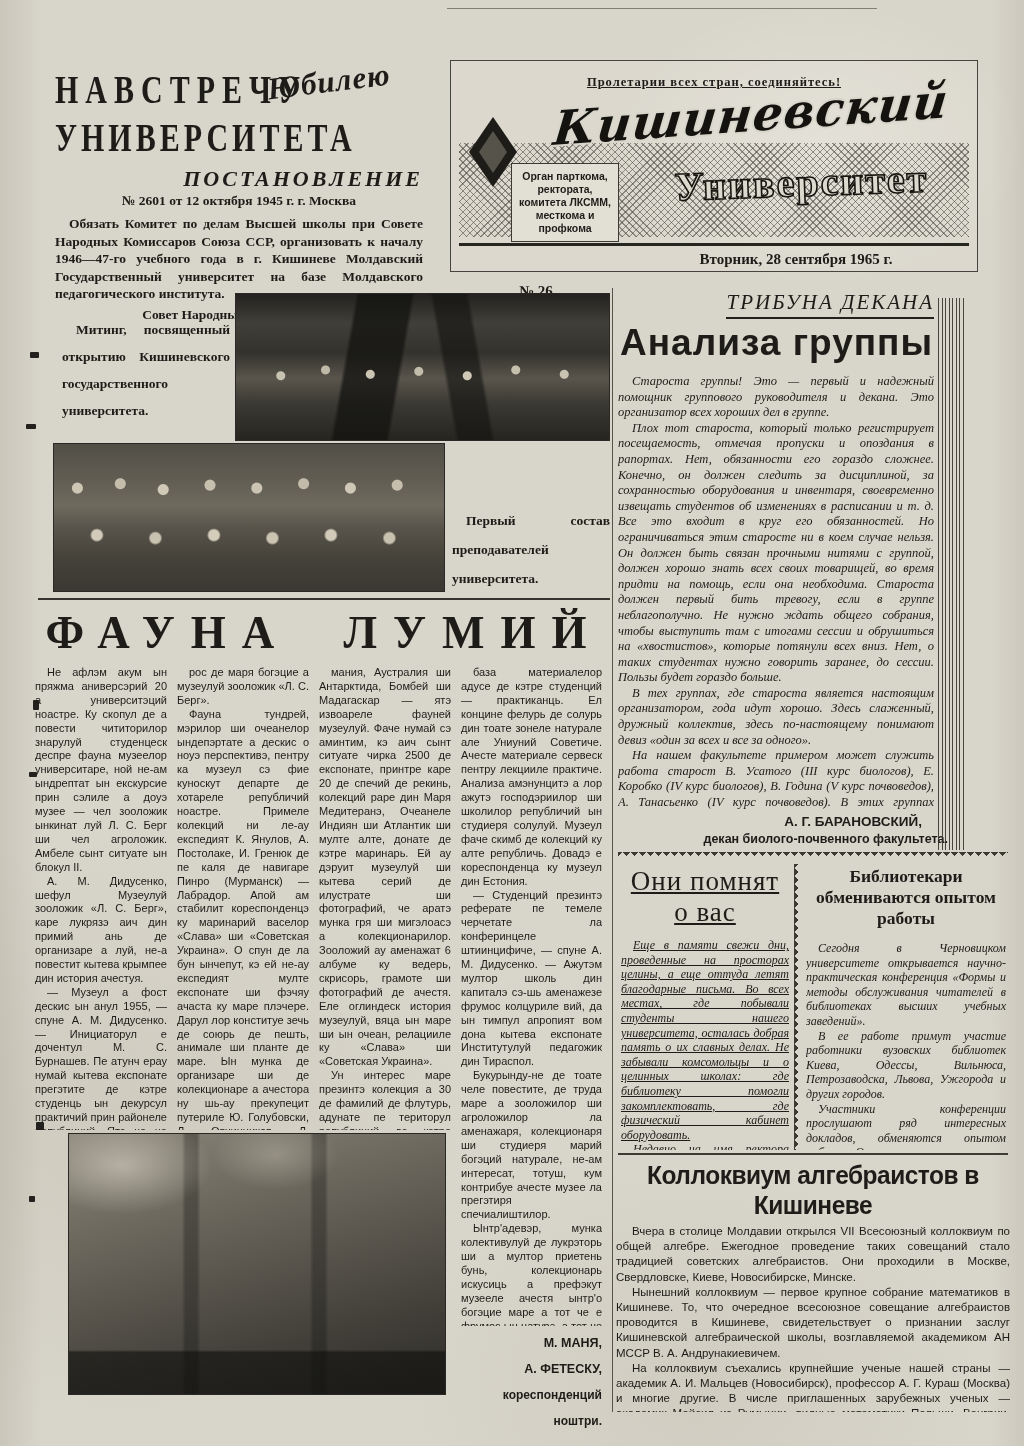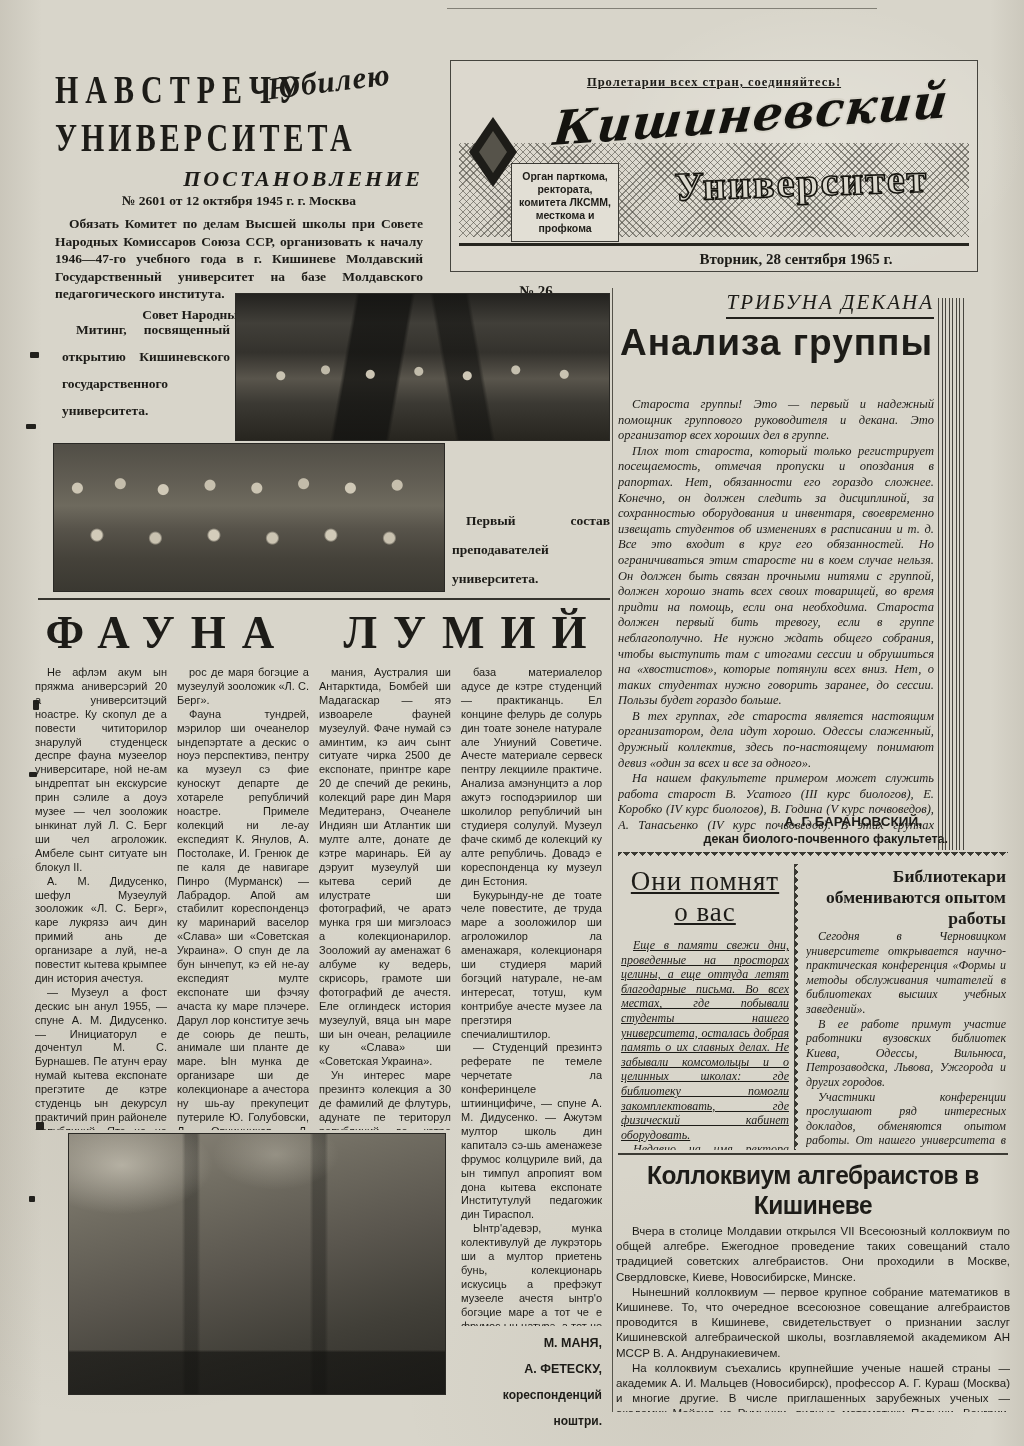--- a/index.html
+++ b/index.html
@@ -75,21 +75,21 @@
   .v-divider { left:612px; top:288px; width:1px; height:1124px; background:#55534a; }
   .edge-line { left:447px; top:8px; width:430px; height:1px; background:rgba(60,58,50,.55); }
 
   
   .dean { left:618px; top:290px; width:344px; height:572px; }
   .dean-kicker {
     position:absolute; right:28px; top:0; font-style:italic; font-size:21px; letter-spacing:2px;
     border-bottom:2px solid #22211c; padding-bottom:2px; white-space:nowrap;
   }
   .dean-headline { position:absolute; left:2px; top:32px; font-family:"Liberation Sans",sans-serif; font-weight:bold; font-size:37px; letter-spacing:1px; }
-  .dean-body { position:absolute; left:0; top:84px; width:316px; height:436px; overflow:hidden;margin-top:23px; }
+  .dean-body { position:absolute; left:0; top:84px; width:316px; height:436px; overflow:hidden; }
   .dean-body p { font-style:italic; font-size:12.5px; line-height:15.6px; text-align:justify; text-indent:14px; }
   .dean-sig-name { position:absolute; right:40px; top:524px; font-family:"Liberation Sans",sans-serif; font-weight:bold; font-size:13.5px; }
   .dean-sig-title { position:absolute; right:14px; top:542px; font-family:"Liberation Sans",sans-serif; font-weight:bold; font-size:12.5px; }
   .dean-hatch {
     position:absolute; left:320px; top:8px; width:26px; height:552px;
     background:repeating-linear-gradient(90deg, rgba(45,44,38,.85) 0 1px, transparent 1px 3.5px);
   }
 
   
   .photo { border:1px solid #2a2925; }
@@ -161,21 +161,21 @@
     background-size:8px 8px; }
   .zigzag-v { left:794px; top:864px; width:4px; height:286px;
     background:
       linear-gradient(45deg, #3b3a33 25%, transparent 25% 75%, #3b3a33 75%),
       linear-gradient(-45deg, #3b3a33 25%, transparent 25% 75%, #3b3a33 75%);
     background-size:8px 8px; }
   .remember { left:621px; top:866px; width:168px; height:284px; overflow:hidden;text-decoration:underline; }
   .remember-title { text-align:center; font-size:27px; line-height:31px; margin-bottom:10px; letter-spacing:1px; }
   .remember p, .librarians p { font-style:italic; font-size:12px; line-height:14.6px; text-align:justify; text-indent:12px; }
   .librarians { left:806px; top:866px; width:200px; height:284px; overflow:hidden; }
-  .librarians-title { text-align:right; font-weight:bold; font-size:17.5px; line-height:21px; margin-bottom:0; }
+  .librarians-title { text-align:center; font-weight:bold; font-size:17.5px; line-height:21px; margin-bottom:12px; }
   .rule2 { left:618px; top:1153px; width:390px; height:1.5px; background:#3c3b34; }
 
   .colloquium { left:616px; top:1160px; width:394px; height:252px; overflow:hidden; font-family:"Liberation Sans",sans-serif; }
   .colloquium-title { text-align:center; font-weight:bold; font-size:24.5px; letter-spacing:-0.5px; margin-bottom:8px; transform:scaleY(1.08); transform-origin:center top; }
   .colloquium p { font-size:11.5px; line-height:15.2px; text-align:justify; text-indent:16px; }
 </style>
 </head>
 <body>
 
 <div id="page">
@@ -214,21 +214,21 @@
   </section>
 
   <div class="abs v-divider"></div>
 
   <section class="abs dean">
     <div class="dean-kicker">ТРИБУНА ДЕКАНА</div>
     <div class="dean-headline">Анализа группы</div>
     <div class="dean-body">
       <p>Староста группы! Это — первый и надежный помощник группового руководителя и декана. Это организатор всех хороших дел в группе.</p>
       <p>Плох тот староста, который только регистрирует посещаемость, отмечая пропуски и опоздания в рапортах. Нет, обязанности его гораздо сложнее. Конечно, он должен следить за дисциплиной, за сохранностью оборудования и инвентаря, своевременно извещать студентов об изменениях в расписании и т. д. Все это входит в круг его обязанностей. Но ограничиваться этим старосте ни в коем случае нельзя. Он должен быть связан прочными нитями с группой, должен хорошо знать всех своих товарищей, во время придти на помощь, если она необходима. Староста должен первый бить тревогу, если в группе неблагополучно. Не нужно ждать общего собрания, чтобы выступить там с итогами сессии и обрушиться на «хвостистов», которые потянули всех вниз. Нет, о таких студентах нужно говорить заранее, до сессии. Пользы будет гораздо больше.</p>
-      <p>В тех группах, где староста является настоящим организатором, дела идут хорошо. Одессы слаженный, дружный коллектив, здесь по-настоящему понимают девиз «один за всех и все за одного».</p>
+      <p>В тех группах, где староста является настоящим организатором, года идут хорошо. Здесь слаженный, дружный коллектив, здесь по-настоящему понимают девиз «один за всех и все за одного».</p>
       <p>На нашем факультете примером может служить работа старост В. Усатого (III курс биологов), Е. Коробко (IV курс биологов), В. Година (V курс почвоведов), А. Танасьенко (IV курс почвоведов). В этих группах старосты не посторонние наблюдатели и регистраторы происходящих событий, они активно вмешиваются в кипучую жизнь, помогают правильно решить вопросы. И коллективы этих групп участвуют в общественной жизни факультета, хорошо занимаются.</p>
 
     </div>
     <div class="dean-sig-name">А. Г. БАРАНОВСКИЙ,</div>
     <div class="dean-sig-title">декан биолого-почвенного факультета.</div>
     <div class="dean-hatch"></div>
   </section>
 
   <div class="abs photo photo1"></div>
   <div class="abs caption cap1">Митинг, посвященный открытию Кишиневского государственного университета.</div>
@@ -249,22 +249,22 @@
     <p>Фауна тундрей, мэрилор ши очеанелор ындепэртате а дескис о ноуэ перспективэ, пентру ка музеул сэ фие куноскут департе де хотареле републичий ноастре. Примеле колекций ни ле-ау експедият К. Янулов, А. Постолаке, И. Гренюк де пе каля де навигаре Пинро (Мурманск) — Лабрадор. Апой ам стабилит кореспонденцэ ку маринарий васелор «Слава» ши «Советская Украина». О спун де ла бун ынчепут, кэ ей не-ау експедият мулте експонате ши фэчяу ачаста ку маре плэчере. Дарул лор конституе зечь де союрь де пешть, анимале ши планте де маре. Ын мунка де организаре ши де колекционаре а ачестора ну шь-ау прекупецит путериле Ю. Голубовски, Л. Овчинников, Л. Амелянченко, Л. Догоев ш. а.</p>
 
   </div>
   <div class="fcol fc3">
     <p>мания, Аустралия ши Антарктида, Бомбей ши Мадагаскар — ятэ извоареле фауней музеулуй. Фаче нумай сэ аминтим, кэ аич сынт ситуате чирка 2500 де експонате, принтре каре 20 де спечий де рекинь, колекций раре дин Маря Медитеранэ, Очеанеле Индиян ши Атлантик ши мулте алте, донате де кэтре маринарь. Ей ау дэруит музеулуй ши кытева серий де илустрате ши фотографий, че аратэ мунка гря ши мигэлоасэ а колекционарилор. Зооложий ау аменажат 6 албуме ку ведерь, скрисорь, грамоте ши фотографий де ачестя. Еле оглиндеск история музеулуй, вяца ын маре ши ын очеан, релацииле ку «Слава» ши «Советская Украина».</p>
     <p>Ун интерес маре презинтэ колекция а 30 де фамилий де флутурь, адунате пе територул републичий де кэтре студенць ши абсолвенць ай факултэций де биоложие. Зилеле трекуте аич ау фост адусе доуэ експонате ной — броаште цестоасе де о мэриме необишнуитэ.</p>
 
   </div>
   <div class="fcol fc4">
     <p>база материалелор адусе де кэтре студенций — практиканць. Ел концине фелурь де солурь дин тоате зонеле натурале але Униуний Советиче. Ачесте материале сервеск пентру лекцииле практиче. Анализа амэнунцитэ а лор ажутэ господэриилор ши школилор републичий ын студиеря солулуй. Музеул фаче скимб де колекций ку алте републичь. Довадэ е кореспонденца ку музеул дин Естония.</p>
+    <p>— Студенций презинтэ реферате пе темеле черчетате ла конферинцеле штиинцифиче, — спуне А. М. Дидусенко. — Ажутэм мултор школь дин капиталэ сэ-шь аменажезе фрумос колцуриле вий, да ын тимпул апропият вом дона кытева експонате Институтулуй педагожик дин Тираспол.</p>
     <p>Букурынду-не де тоате челе повестите, де труда маре а зооложилор ши агроложилор ла аменажаря, колекционаря ши студиеря марий богэций натурале, не-ам интересат, тотуш, кум контрибуе ачесте музее ла прегэтиря спечиалиштилор.</p>
-    <p>— Студенций презинтэ реферате пе темеле черчетате ла конферинцеле штиинцифиче, — спуне А. М. Дидусенко. — Ажутэм мултор школь дин капиталэ сэ-шь аменажезе фрумос колцуриле вий, да ын тимпул апропият вом дона кытева експонате Институтулуй педагожик дин Тираспол.</p>
     <p>Ынтр'адевэр, мунка колективулуй де лукрэторь ши а мултор приетень бунь, колекционарь искусиць а префэкут музееле ачестя ынтр'о богэцие маре а тот че е фрумос ын натурэ, а тот че ыл фаче пе визитатор сэ-шь формезе пэрериле деспре лумя ынконжурэтоаре.</p>
 
   </div>
   <div class="fauna-sigs">
     <div>М. МАНЯ,</div>
     <div>А. ФЕТЕСКУ,</div>
     <div class="sig3">кореспонденций ноштри.</div>
   </div>
 
   <div class="abs photo photo3"></div>

